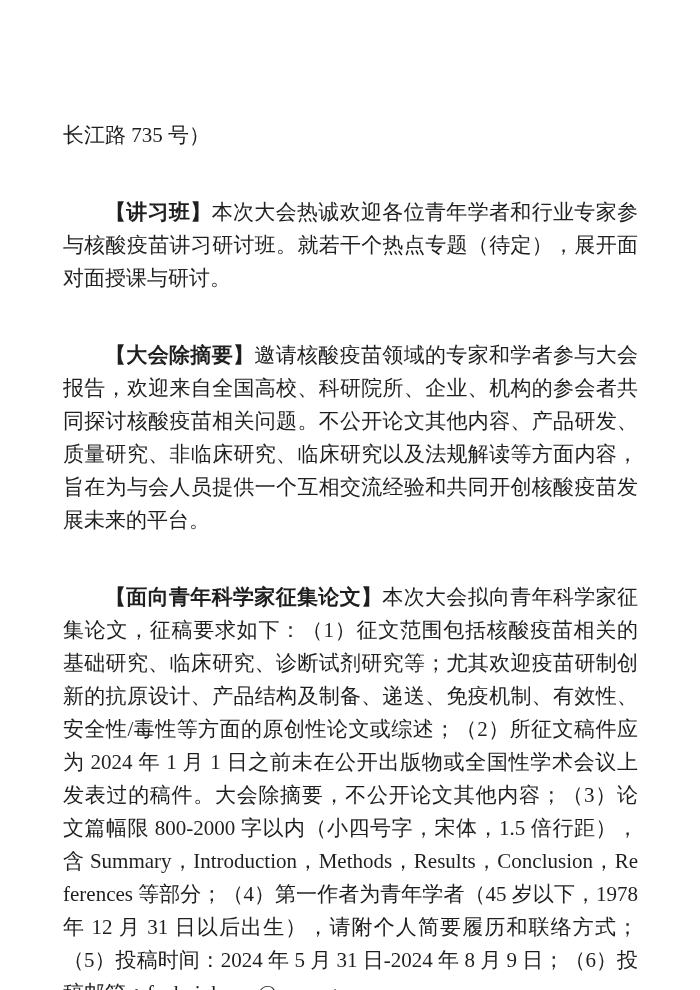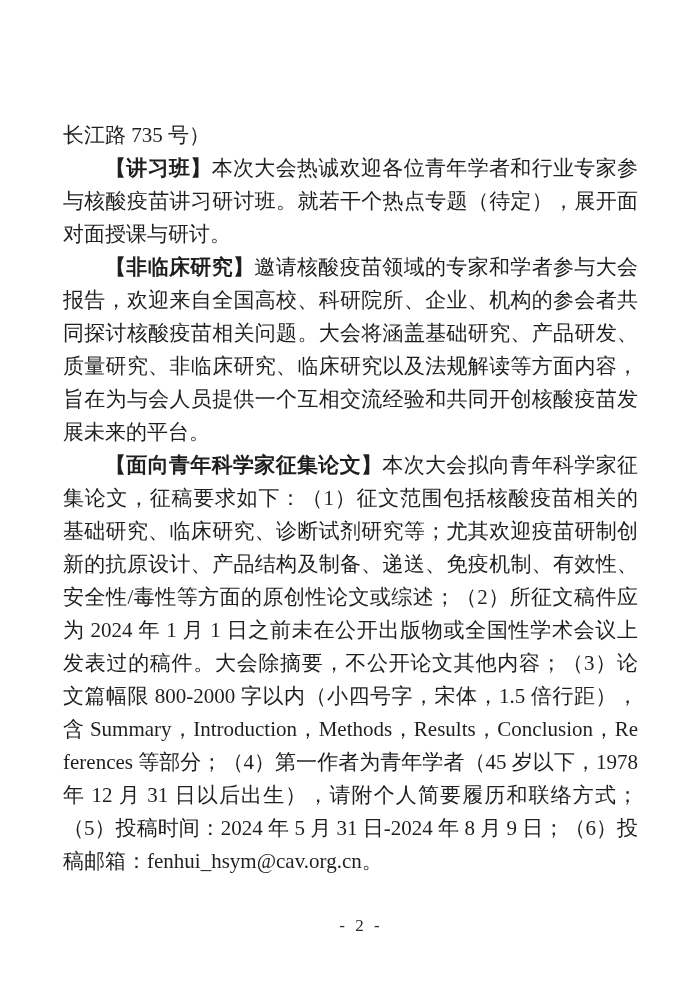--- a/index.html
+++ b/index.html
@@ -26,20 +26,21 @@
     line-height: 33px;
     text-align: justify;
   }
   .para {
     margin: 0;
     padding: 0;
     word-break: break-all;
   }
   .para.indent {
     text-indent: 2em;
+    margin-top: 44px;
   }
   .section-label {
     font-weight: bold;
   }
   .footer {
     position: absolute;
     left: 0;
     right: 0;
     top: 916px;
     text-align: center;
@@ -48,17 +49,17 @@
     color: #2b2b2b;
   }
 </style>
 </head>
 <body>
 
 <div class="page">
   <div class="content" id="paragraphs">
       <p class="para"><span>长江路 735 号）</span></p>
       <p class="para indent"><span class="section-label">【讲习班】</span><span>本次大会热诚欢迎各位青年学者和行业专家参与核酸疫苗讲习研讨班。就若干个热点专题（待定），展开面对面授课与研讨。</span></p>
-      <p class="para indent"><span class="section-label">【非临床研究】</span><span>邀请核酸疫苗领域的专家和学者参与大会报告，欢迎来自全国高校、科研院所、企业、机构的参会者共同探讨核酸疫苗相关问题。大会将涵盖基础研究、产品研发、质量研究、非临床研究、临床研究以及法规解读等方面内容，旨在为与会人员提供一个互相交流经验和共同开创核酸疫苗发展未来的平台。</span></p>
+      <p class="para indent"><span class="section-label">【大会除摘要】</span><span>邀请核酸疫苗领域的专家和学者参与大会报告，欢迎来自全国高校、科研院所、企业、机构的参会者共同探讨核酸疫苗相关问题。不公开论文其他内容、产品研发、质量研究、非临床研究、临床研究以及法规解读等方面内容，旨在为与会人员提供一个互相交流经验和共同开创核酸疫苗发展未来的平台。</span></p>
       <p class="para indent"><span class="section-label">【面向青年科学家征集论文】</span><span>本次大会拟向青年科学家征集论文，征稿要求如下：（1）征文范围包括核酸疫苗相关的基础研究、临床研究、诊断试剂研究等；尤其欢迎疫苗研制创新的抗原设计、产品结构及制备、递送、免疫机制、有效性、安全性/毒性等方面的原创性论文或综述；（2）所征文稿件应为 2024 年 1 月 1 日之前未在公开出版物或全国性学术会议上发表过的稿件。大会除摘要，不公开论文其他内容；（3）论文篇幅限 800-2000 字以内（小四号字，宋体，1.5 倍行距），含 Summary，Introduction，Methods，Results，Conclusion，References 等部分；（4）第一作者为青年学者（45 岁以下，1978 年 12 月 31 日以后出生），请附个人简要履历和联络方式；（5）投稿时间：2024 年 5 月 31 日-2024 年 8 月 9 日；（6）投稿邮箱：fenhui_hsym@cav.org.cn。</span></p>
     </div>
   <div class="footer">- 2 -</div>
 </div>
 
 </body></html>

